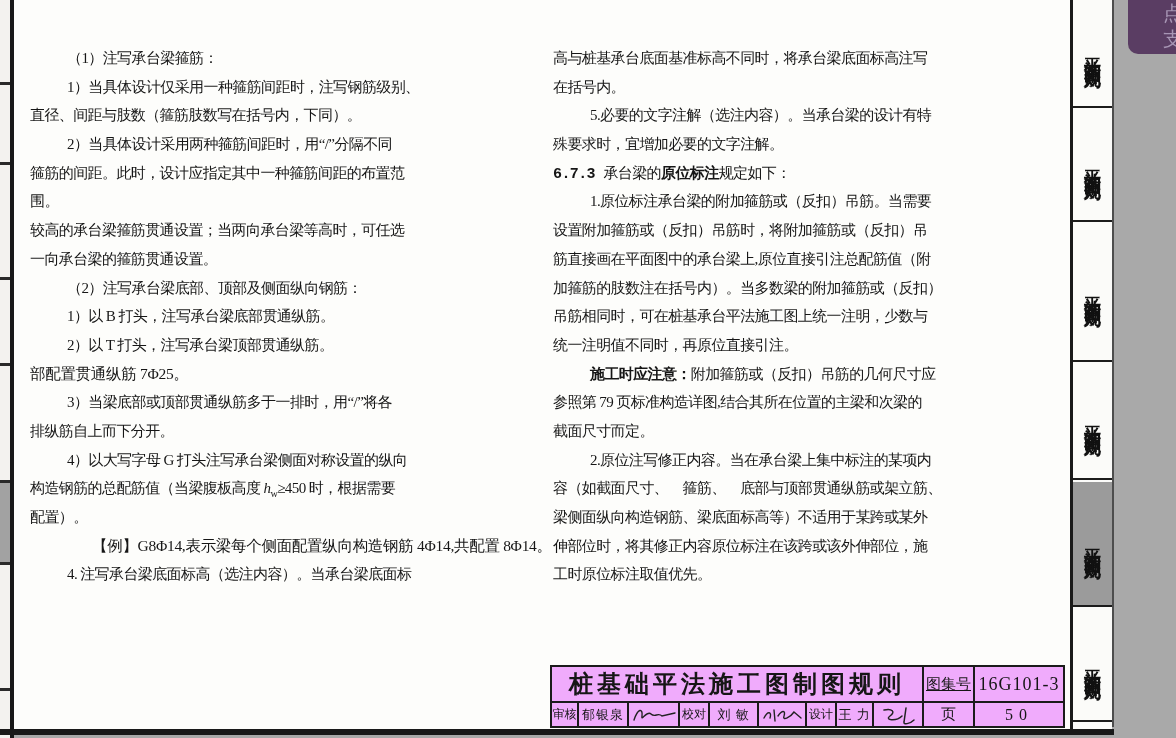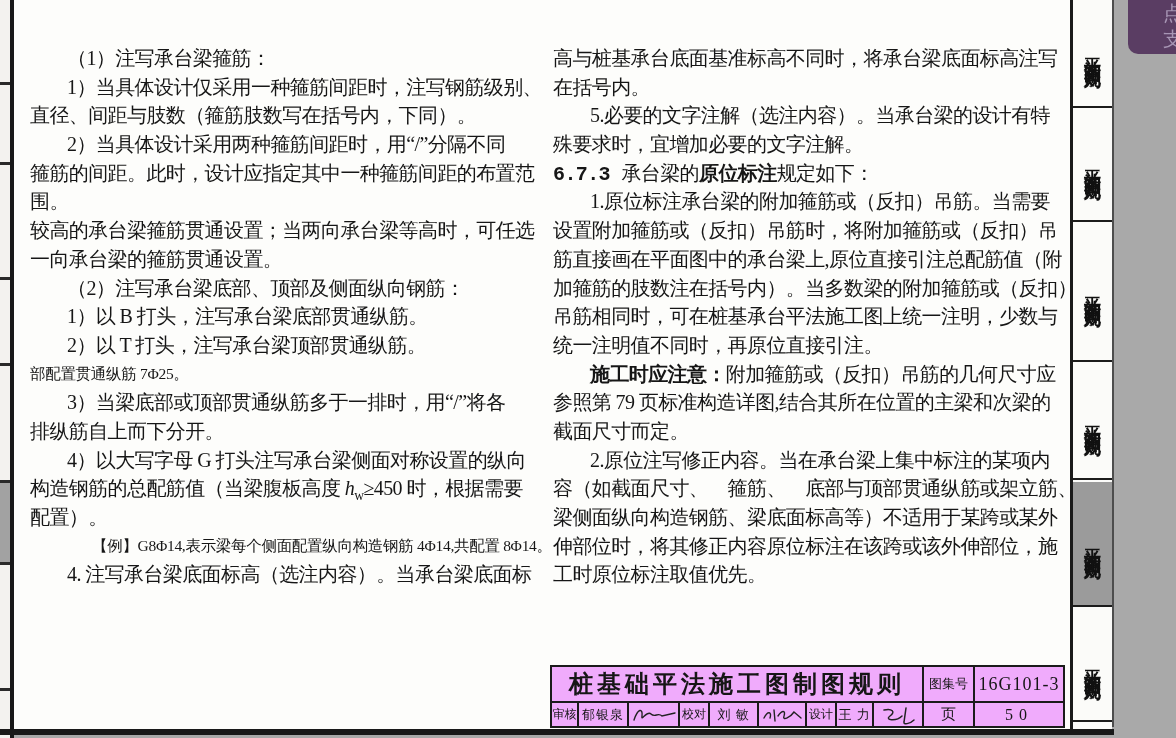--- a/index.html
+++ b/index.html
@@ -11,21 +11,21 @@
   .edge-gray{position:absolute;left:0;width:10px;background:#a2a2a2;}
   .spine{position:absolute;left:10px;top:0;width:4px;height:738px;background:#181818;}
   
   .page{position:absolute;left:14px;top:0;width:1056px;height:730px;background:#fdfdfb;}
   .page-right-line{position:absolute;left:1070px;top:0;width:3px;height:731px;background:#1a1a1a;}
   .bottom-band{position:absolute;left:0;top:729px;width:1114px;height:6px;background:#191919;}
   
   .col{position:absolute;top:44px;}
   #col-left{left:30px;width:482px;}
   #col-right{left:553px;width:487px;}
-  .line{height:28.7px;line-height:28.7px;font-size:20px;letter-spacing:-0.6px;white-space:nowrap;}
+  .line{height:28.7px;line-height:28.7px;font-size:15px;letter-spacing:-0.6px;white-space:nowrap;}
   .line.small{font-size:15.5px;letter-spacing:-0.3px;}
   .ind1{padding-left:37px;}
   .ind2{padding-left:62px;}
   .b{font-weight:bold;font-family:Liberation Mono, monospace;margin-top:12px;}
   .i{font-style:italic;}
   .sub{vertical-align:sub;font-size:0.68em;}
   
   .tabcol{position:absolute;left:1073px;top:0;width:39px;height:729px;background:#fbfbf9;}
   .tab{position:absolute;left:0;width:39px;display:flex;align-items:center;justify-content:center;
        border-bottom:2px solid #1c1c1c;box-sizing:border-box;background:#fbfbf9;}
@@ -40,21 +40,21 @@
   
   .tblock{position:absolute;left:550px;top:665px;width:515px;height:63px;
           border:2px solid #1b1b1b;box-sizing:border-box;background:#f0abfc;}
   .trow{display:flex;box-sizing:border-box;}
   .trow1{height:36px;border-bottom:2px solid #1b1b1b;}
   .trow2{height:23px;}
   .tcell{box-sizing:border-box;border-right:2px solid #1b1b1b;display:flex;align-items:center;
          justify-content:center;overflow:hidden;white-space:nowrap;}
   .tcell:last-child{border-right:none;}
   .t-title{font-family:"Liberation Sans",sans-serif;font-weight:bold;font-size:24px;letter-spacing:4px;}
-  .t-atlas-label{font-size:13px;}
+  .t-atlas-label{font-size:15px;text-decoration:underline;}
   .t-atlas-no{font-size:18px;letter-spacing:1px;}
   .t-small{font-size:12px;}
   .t-name{font-size:13px;letter-spacing:1px;}
   .t-page-label{font-size:15px;}
   .t-page-no{font-size:16px;letter-spacing:6px;}
   .sig svg{display:block;}
 </style>
 </head>
 <body>
 

